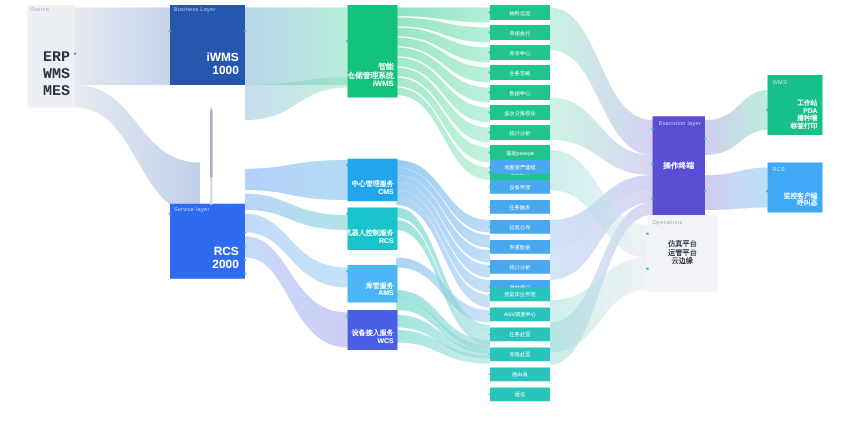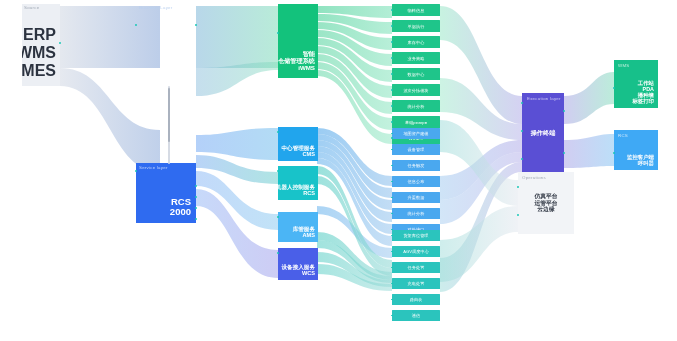--- a/index.html
+++ b/index.html
@@ -147,27 +147,31 @@
       <path d="M440,240 C480,240 480,206 518,206 L518,232 C480,232 480,282 440,282 Z" fill="url(#gToOps)" opacity="0.48"></path>
     </g>
 
     <g>
       <path d="M564,96  C592,96  592,72  614,72  L614,104 C592,104 592,124 564,124 Z" fill="url(#gTermWms)" opacity="0.6"></path>
       <path d="M564,140 C592,140 592,134 614,134 L614,166 C592,166 592,168 564,168 Z" fill="url(#gTermRcs)" opacity="0.6"></path>
     </g>
   </svg>
 
   <div class="nodeBox" style="left:22px;top:4px;width:38px;height:82px;background:#eceff4;padding:0 4px 6px 0;">
-    <span class="lbl" style="font-size:16px;color:#2c3340;">ERP
+    <span class="lbl" style="font-size:12px;color:#2c3340;font-family:Liberation Mono, monospace;">ERP
 WMS
 MES</span>
   </div>
   <div class="grpTag" style="left:24px;top:5px;color:#9aa3b0;">Source</div>
   <div class="port" style="left:59px;top:42px;"></div>
 
+  <div class="nodeBox" style="left:136px;top:4px;width:60px;height:64px;background:#2757ad;padding:0 5px 5px 0;">
+    <span class="lbl" style="font-size:9.5px;color:#ffffff;">iWMS
+1000</span>
+  </div>
   <div class="grpTag" style="left:139px;top:5px;color:#b9cfee;">Business Layer</div>
   <div class="port" style="left:135px;top:24px;"></div>
   <div class="port" style="left:195px;top:24px;"></div>
 
   <div class="nodeBox" style="left:136px;top:163px;width:60px;height:60px;background:#2f6bf0;padding:0 5px 5px 0;">
     <span class="lbl" style="font-size:9.5px;color:#ffffff;">RCS
 2000</span>
   </div>
   <div class="grpTag" style="left:139px;top:165px;color:#cfdcfb;">Service layer</div>
   <div class="port" style="left:135px;top:170px;"></div>

